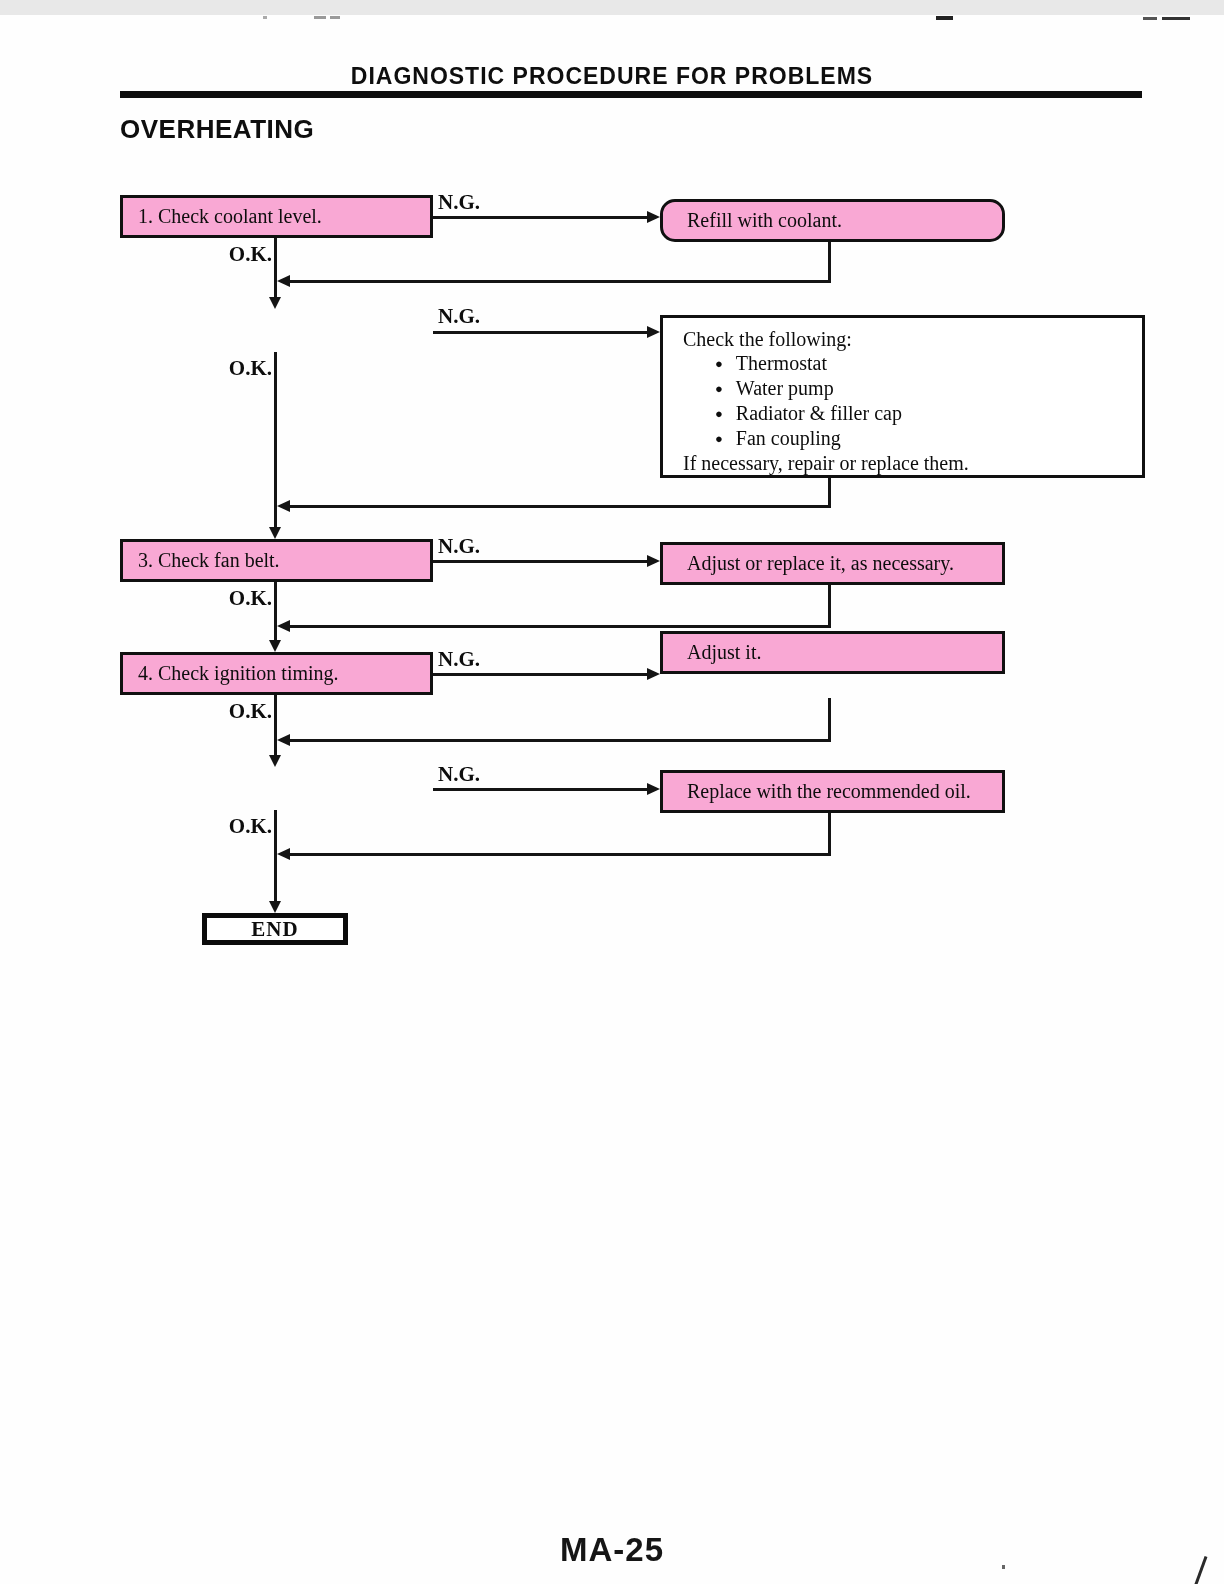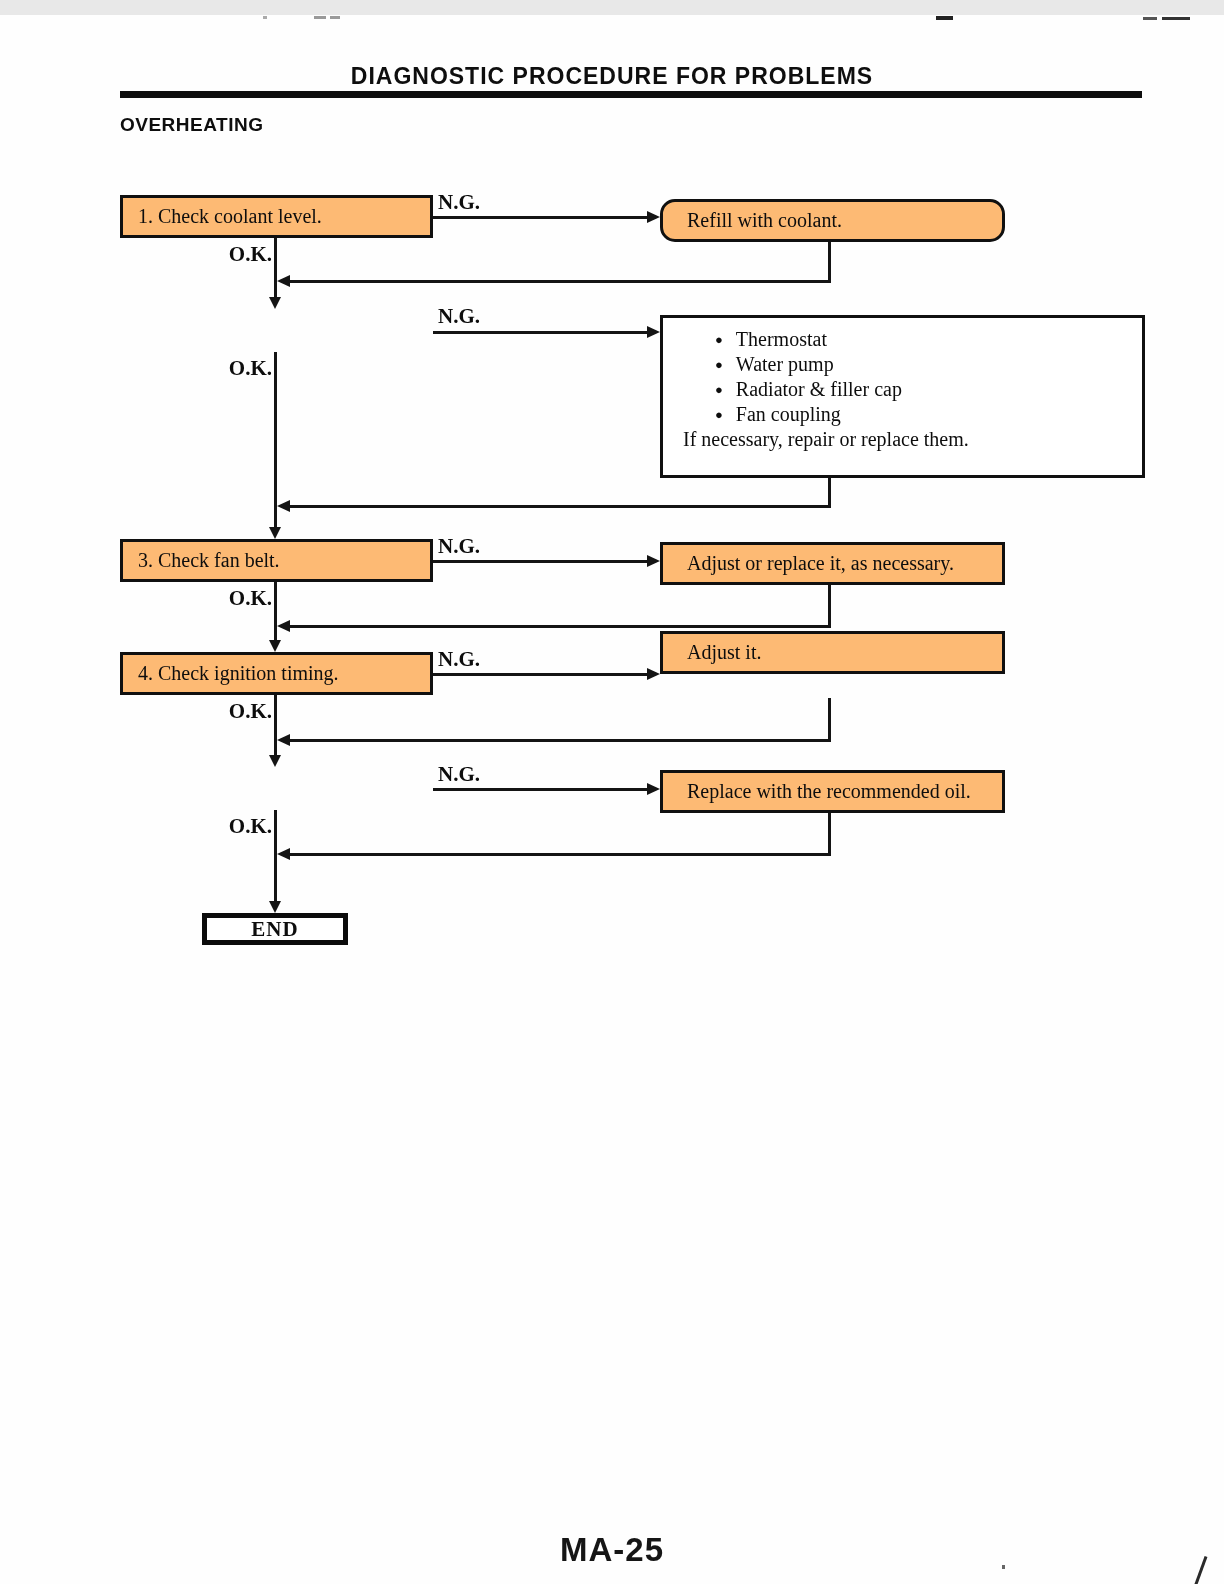--- a/index.html
+++ b/index.html
@@ -17,26 +17,26 @@
     position:absolute;top:48px;left:0;right:0;
     text-align:center;
     font-family:"Liberation Sans", sans-serif;
     font-weight:bold;font-size:23px;letter-spacing:1px;
     color:#0e0e0e;
   }
   .head-rule{position:absolute;left:120px;top:76px;width:1022px;height:7px;background:#0d0d0d;}
   .section-title{
     position:absolute;left:120px;top:99px;
     font-family:"Liberation Sans", sans-serif;
-    font-weight:bold;font-size:19px;letter-spacing:0.5px;color:#0e0e0e;
+    font-weight:bold;font-size:26px;letter-spacing:0.5px;color:#0e0e0e;
   }
   
   .fbox{
     position:absolute;box-sizing:border-box;
-    border:3px solid #101010;background:#fdba74;
+    border:3px solid #101010;background:#f9a8d4;
     display:flex;align-items:center;
     font-size:20px;color:#0d0d0d;
   }
   .lbox{left:120px;width:313px;height:43px;padding-left:15px;}
   .rbox{left:660px;width:345px;height:43px;padding-left:24px;}
   .bigbox{
     position:absolute;box-sizing:border-box;
     left:660px;top:300px;width:485px;height:163px;
     border:3px solid #101010;background:#fff;
     font-size:20px;color:#0d0d0d;
@@ -105,20 +105,21 @@
   <div class="vline" style="left:828px;top:227px;height:41px;"></div>
   <div class="hline" style="left:290px;top:265px;width:541px;"></div>
   <div class="arrow-left" style="left:277px;top:260px;"></div>
   <div class="vline" style="left:274px;top:223px;height:59px;"></div>
   <div class="arrow-down" style="left:269px;top:282px;"></div>
 
   <div class="ng" style="top:289px;">N.G.</div>
   <div class="hline" style="left:433px;top:316px;width:216px;"></div>
   <div class="arrow-right" style="left:647px;top:311px;"></div>
   <div class="bigbox">
+    <div>Check the following:</div>
     <div class="bullet-row">
       <span class="bullet-glyph">●</span><span>Thermostat</span>
     </div>
     <div class="bullet-row">
       <span class="bullet-glyph">●</span><span>Water pump</span>
     </div>
     <div class="bullet-row">
       <span class="bullet-glyph">●</span><span>Radiator &amp; filler cap</span>
     </div>
     <div class="bullet-row">

